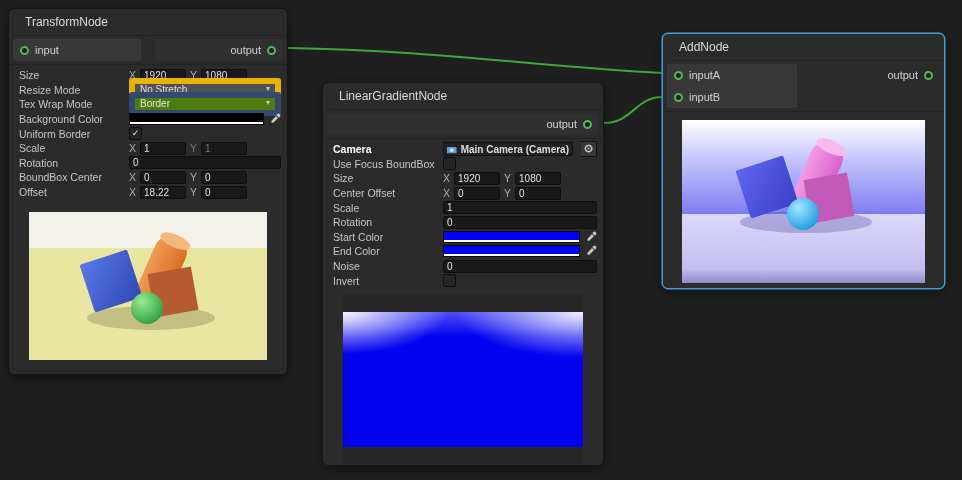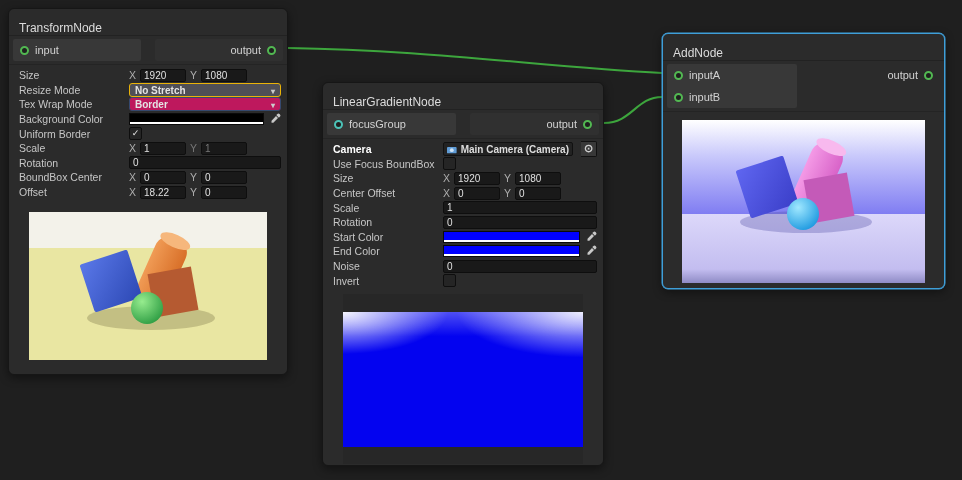--- a/index.html
+++ b/index.html
@@ -6,45 +6,45 @@
   .canvas{position:relative;width:962px;height:480px;background:#1f1f1f;overflow:hidden;}
 
   
   .edges{position:absolute;left:0;top:0;z-index:1;}
   .edge{fill:none;stroke:#3da63d;stroke-width:2;}
 
   
   .node{position:absolute;z-index:2;background:#2b2b2b;border:1px solid #161616;border-radius:6px;
         box-shadow:0 3px 10px rgba(0,0,0,.45);box-sizing:border-box;}
   .node.selected{border-color:#3f9fd9;box-shadow:0 0 0 .5px #3f9fd9,0 3px 10px rgba(0,0,0,.45);}
-  .title{height:26px;display:flex;align-items:flex-end;padding:0 10px;font-size:12px;color:#dcdcdc;
-         border-bottom:1px solid #222;}
+  .title{height:26px;display:flex;align-items:center;padding:0 10px;font-size:12px;color:#dcdcdc;
+         border-bottom:1px solid #222;margin-left:6px;}
 
   .ports{display:flex;gap:14px;padding:3px 4px;align-items:flex-start;border-bottom:1px solid #242424;}
   .inputs-panel{flex:1;background:#383838;border-radius:2px;}
   .outputs-panel{flex:1;background:#303030;border-radius:2px;}
   .port{height:22px;display:flex;align-items:center;gap:6px;padding:0 7px;}
   .port.out{justify-content:flex-end;}
   .port-label{font-size:11px;color:#d2d2d2;}
   .dot{width:9px;height:9px;border-radius:50%;border:2px solid #52b852;background:#1f1f1f;box-sizing:border-box;flex:none;}
 
   .rows{padding:3px 4px 1px 4px;}
   .row{display:flex;align-items:center;height:14.6px;}
   .lbl{flex:none;width:110px;padding-left:6px;font-size:10.5px;color:#c6c6c6;white-space:nowrap;overflow:hidden;}
   .lbl.bold{color:#ffffff;font-weight:bold;}
   .val{flex:1;display:flex;align-items:center;gap:4px;min-width:0;padding-right:2px;}
   .axis{font-size:10.5px;color:#aeaeae;flex:none;}
   .tf{background:#191919;border:1px solid #0e0e0e;border-radius:2px;height:11px;line-height:11px;
       font-size:10px;color:#e0e0e0;padding:0 3px;overflow:hidden;white-space:nowrap;}
   .tf.small{width:38px;flex:none;}
   .tf.wide{flex:1;}
   .dim{color:#767676;}
-  .dd{flex:1;background:#4f4f56;border:1px solid #eab308;border-radius:3px;height:12px;display:flex;
-      align-items:flex-end;justify-content:space-between;padding:0 5px;font-size:10px;color:#e4e4e4;font-weight:bold;}
-  .dd.focused{background:#be185d;border-color:#35496e;}
+  .dd{flex:1;background:#4f4f56;border:6px solid #eab308;border-radius:3px;height:12px;display:flex;
+      align-items:flex-start;justify-content:space-between;padding:0 5px;font-size:10px;color:#e4e4e4;}
+  .dd.focused{background:#4d7c0f;border-color:#35496e;}
   .caret{font-size:8px;color:#cccccc;}
   .cb{width:11px;height:11px;flex:none;background:#252525;border:1px solid #0e0e0e;border-radius:2px;
       color:#e8e8e8;font-size:9px;line-height:11px;text-align:center;}
   .swatch{flex:1;height:10px;position:relative;border:1px solid #0a0a0a;}
   .swatch .alpha{position:absolute;left:0;right:0;bottom:0;height:2px;background:#ffffff;}
   .icon-btn{flex:none;width:13px;height:12px;display:flex;align-items:center;justify-content:center;}
   .objfield{flex:1;height:12px;background:#222222;border:1px solid #111;border-radius:2px;display:flex;
             align-items:center;gap:4px;padding:0 3px;font-size:10px;color:#dddddd;overflow:hidden;white-space:nowrap;}
   .picker{flex:none;width:15px;height:14px;background:#383838;border:1px solid #111;border-left:none;
           border-radius:0 2px 2px 0;color:#cccccc;font-size:11px;line-height:13px;text-align:center;}
@@ -199,26 +199,20 @@
         <circle cx="118" cy="96" r="16" fill="url(#g-green)"></circle>
       </svg>
     </div>
   </div>
 
   <div class="node" style="left:322px;top:82px;width:282px;height:384px;">
     <div class="title">
       <span>LinearGradientNode</span>
     </div>
     <div class="ports">
-      <div class="inputs-panel">
-        <div class="port">
-          <span class="dot" style="border-color:#4cc3b8;"></span>
-          <span class="port-label">focusGroup</span>
-        </div>
-      </div>
       <div class="outputs-panel">
         <div class="port out">
           <span class="port-label">output</span>
           <span class="dot" style="border-color: rgb(82, 184, 82);"></span>
         </div>
       </div>
     </div>
     <div class="rows">
       <div class="row">
         <span class="lbl bold">Camera</span>

